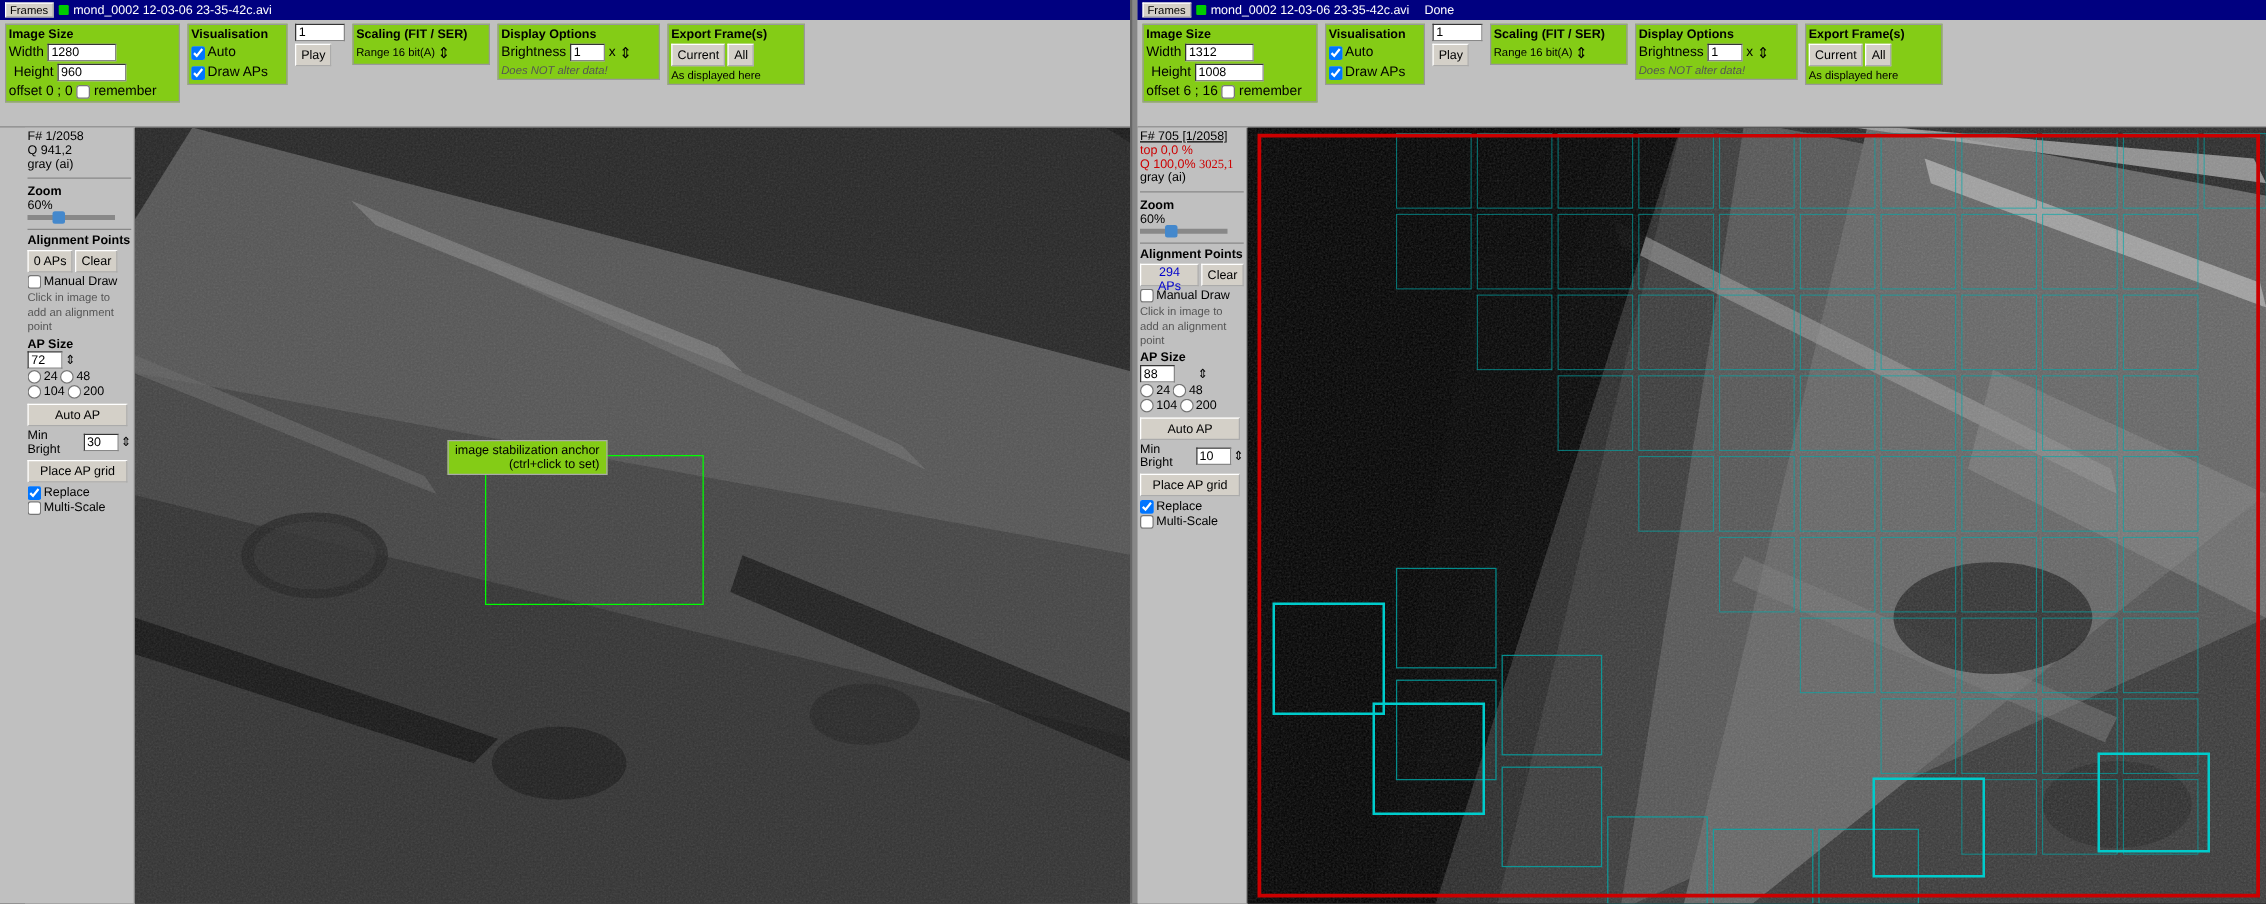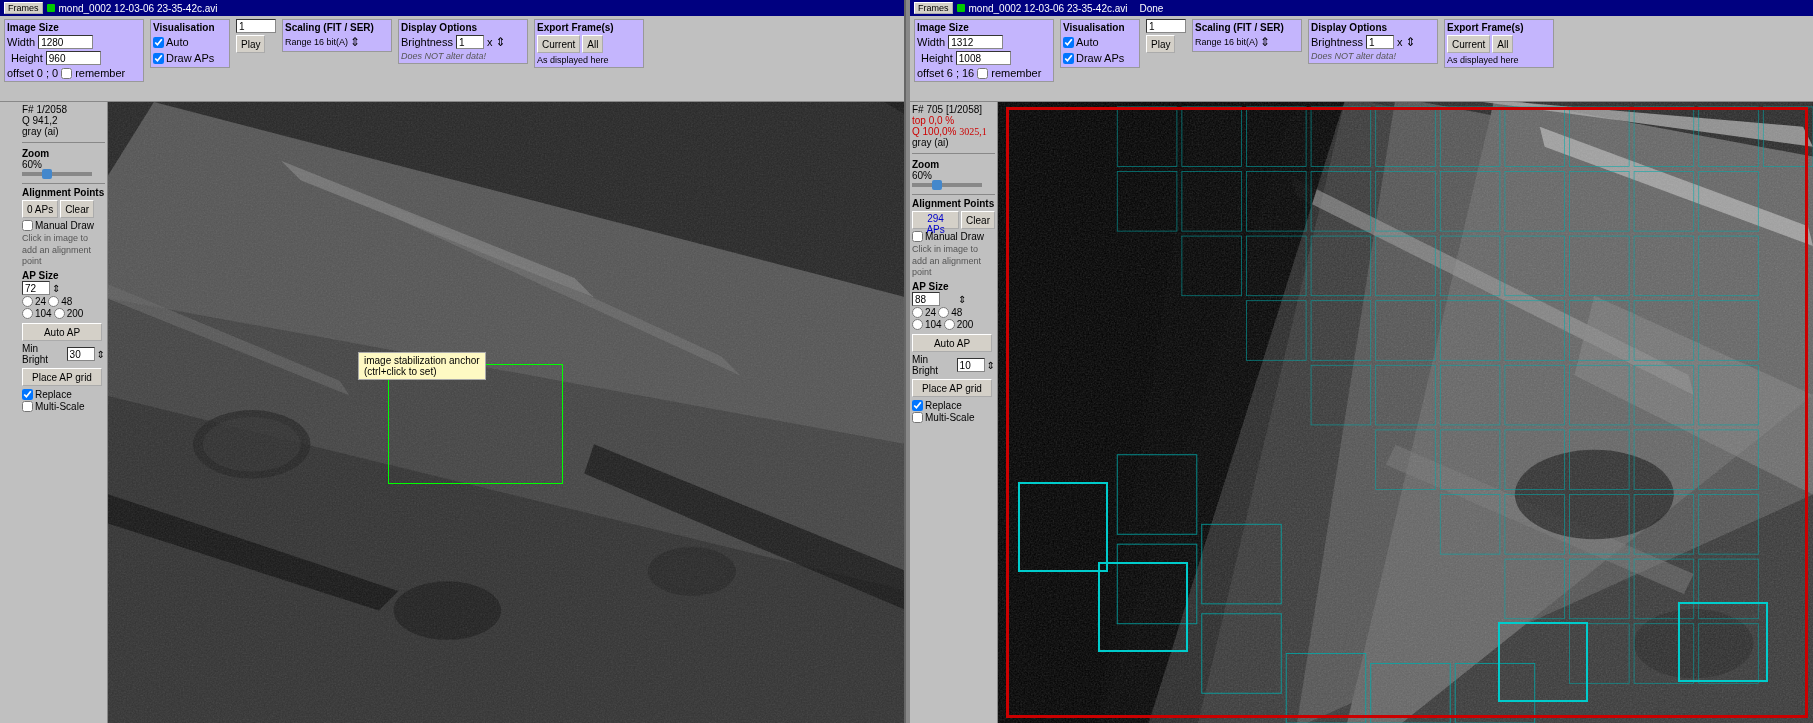--- a/index.html
+++ b/index.html
@@ -124,31 +124,32 @@
       align-items: center;
       gap: 3px;
     }
 
     .col-group {
       display: flex;
       flex-direction: column;
       gap: 2px;
       border: 1px solid #999;
       padding: 2px;
-      background: #c4b5fd;
+      background: #84cc16;
     }
 
     .tooltip-box {
       position: absolute;
-      background: #fef9c3;
+      background: #84cc16;
       border: 1px solid #aaa;
       padding: 2px 5px;
       font-size: 10px;
       z-index: 10;
       white-space: nowrap;
+      text-align: right;
     }
 
     .green-rect {
       position: absolute;
       border: 1px solid #00ff00;
       background: transparent;
     }
 
     .panel-separator {
       width: 4px;
@@ -442,21 +443,21 @@
       </div>
       <div style="font-size:9px;">As displayed here</div>
     </div>
   </div>
 
   <div style="display:flex;flex-direction:row;flex:1;overflow:hidden;">
 
     <div style="width:88px;min-width:88px;background:#c0c0c0;border-right:1px solid #888;display:flex;flex-direction:column;padding:2px;font-size:10px;overflow-y:auto;">
 
       <div style="margin-bottom:2px;">
-        <div style="font-size:10px;">F# 705 [1/2058]</div>
+        <div style="font-size:10px;text-decoration:underline;">F# 705 [1/2058]</div>
         <div style="font-size:10px;color:#cc0000;">top 0,0 %</div>
         <div style="font-size:10px;">
           <span style="color:#cc0000;">Q 100,0%</span>
           <span style="color:#cc0000;font-family:Liberation Serif, serif;">3025,1</span>
         </div>
         <div style="font-size:10px;">gray (ai)</div>
       </div>
 
       <div class="divider"></div>
 

